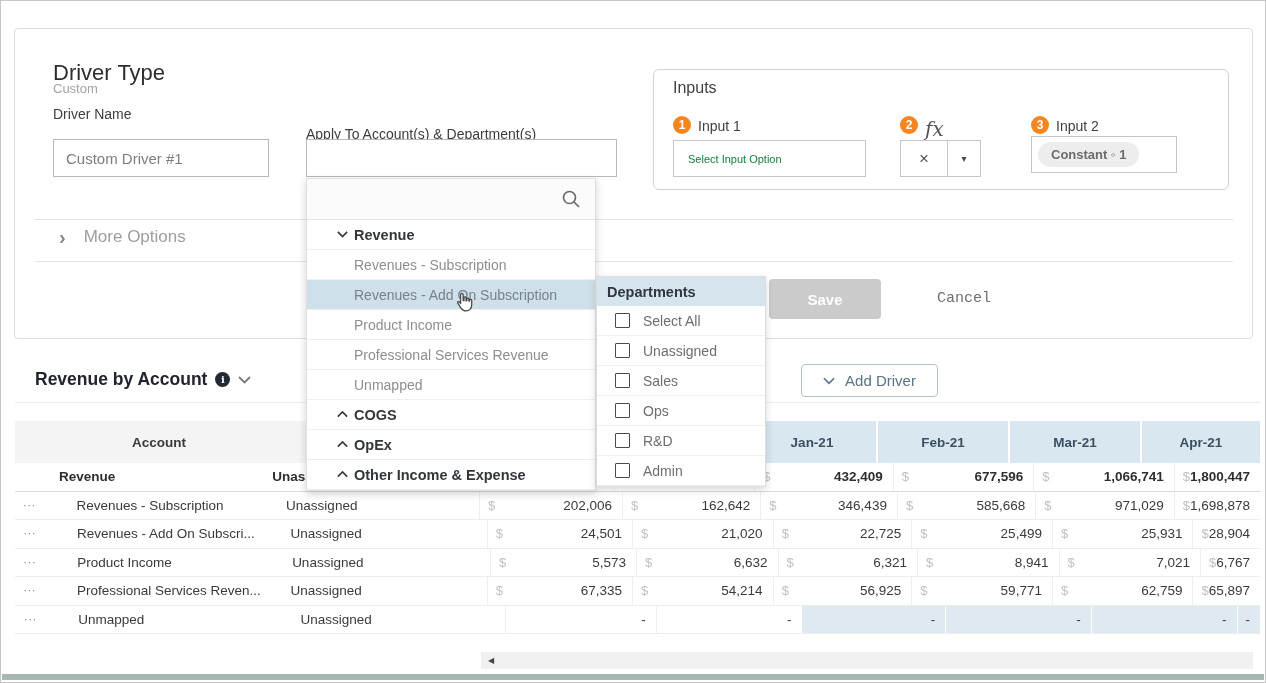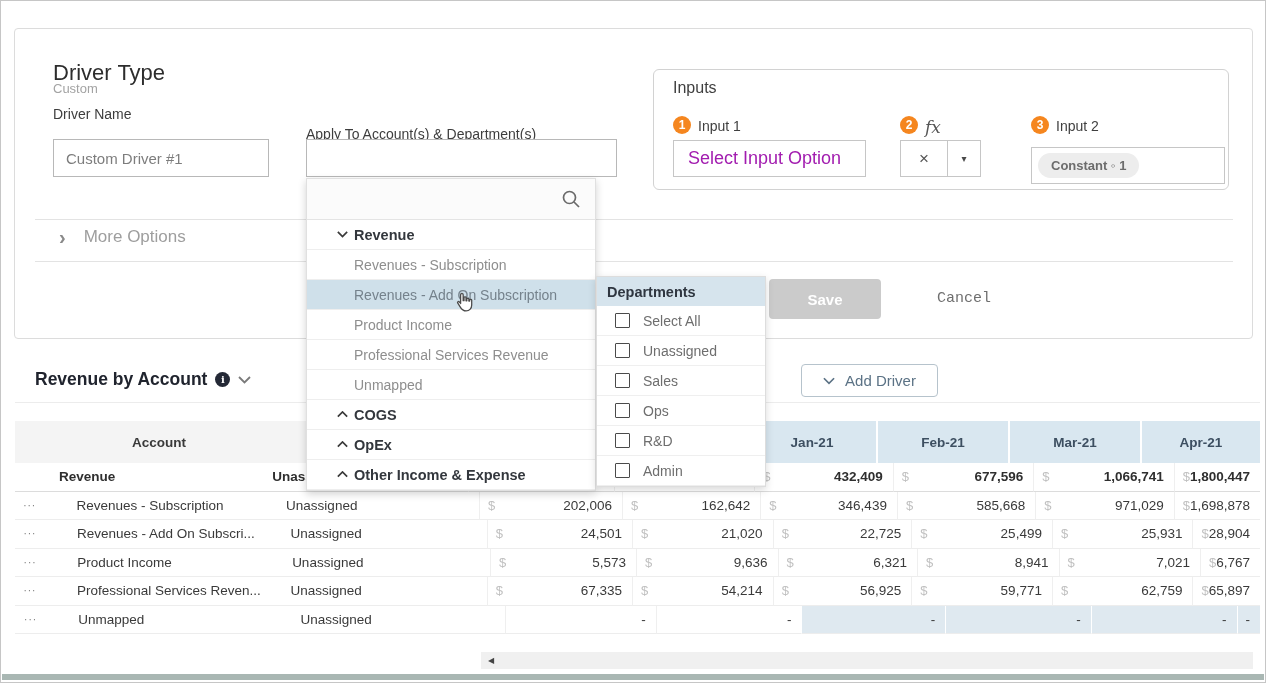--- a/index.html
+++ b/index.html
@@ -13,23 +13,23 @@
   .page-subtitle{left:52px;top:80px;font-size:13px;color:#a3a3a3;}
   .field-label{font-size:14px;color:#3d3d3d;}
   .text-input{border:1px solid #b8b8b8;background:#fff;display:flex;align-items:center;padding-left:12px;font-size:15px;color:#7d7d7d;}
 
   
   .inputs-card{left:652px;top:68px;width:576px;height:121px;border:1px solid #d2d2d2;border-radius:6px;background:#fff;}
   .inputs-title{left:672px;top:78px;font-size:16px;color:#3f3f3f;}
   .badge{width:18px;height:18px;border-radius:50%;background:#f5861f;color:#fff;font-size:12px;font-weight:700;
          display:flex;align-items:center;justify-content:center;}
   .in-label{font-size:14px;color:#3f3f3f;}
-  .fx-label{font-size:17px;color:#555;font-style:italic;font-family:"DejaVu Serif",serif;}
+  .fx-label{font-size:20px;color:#555;font-style:italic;font-family:"DejaVu Serif",serif;}
   .sel-box{border:1px solid #c6c6c6;background:#fff;display:flex;align-items:center;}
-  .placeholder{font-size:18px;color:#a21caf;padding-left:14px;}
+  .placeholder{font-size:11px;color:#15803d;padding-left:14px;}
   .fx-box{display:flex;align-items:stretch;}
   .fx-op{width:46px;display:flex;align-items:center;justify-content:center;font-size:17px;color:#555;border-right:1px solid #c6c6c6;}
   .fx-arrow{flex:1;display:flex;align-items:center;justify-content:center;font-size:10px;color:#4a4a4a;}
   .chip{margin-left:6px;background:#ededed;border-radius:14px;padding:5px 13px;font-size:13px;font-weight:600;color:#6c6c6c;}
 
   
   .divider{height:1px;background:#e3e3e3;left:34px;width:1198px;}
   .more-options{left:58px;top:226px;display:flex;align-items:center;gap:18px;font-size:17px;color:#9e9e9e;}
   .chev-r{font-size:20px;color:#8a8a8a;font-weight:700;line-height:1;}
   .save-btn{left:768px;top:278px;width:112px;height:40px;background:#cbcbcb;border:none;border-radius:4px;
@@ -120,21 +120,21 @@
 
   <div class="abs badge" style="left:899px;top:115px;">2</div>
   <div class="abs fx-label" style="left:924px;top:116px;">fx</div>
   <div class="abs sel-box fx-box" style="left:899px;top:139px;width:81px;height:37px;">
     <span class="fx-op">×</span>
     <span class="fx-arrow">▾</span>
   </div>
 
   <div class="abs badge" style="left:1030px;top:115px;">3</div>
   <div class="abs in-label" style="left:1055px;top:117px;">Input 2</div>
-  <div class="abs sel-box" style="left:1030px;top:146px;width:194px;height:37px;">
+  <div class="abs sel-box" style="left:1030px;top:135px;width:146px;height:37px;">
     <span class="chip">Constant ◦ 1</span>
   </div>
 
   <div class="abs divider" style="top:218px;"></div>
   <div class="abs more-options">
     <span class="chev-r">›</span>
     <span>More Options</span>
   </div>
   <div class="abs divider" style="top:260px;"></div>
 
@@ -261,21 +261,21 @@
   <div class="abs trow" style="top:547.5px;">
     <div class="td c0 dots">···</div>
     <div class="td c1 acct">Product Income</div>
     <div class="td c2 dept">Unassigned</div>
     <div class="td c3 val">
         <span class="cur">$</span>
         <span class="num">5,573</span>
       </div>
     <div class="td c4 val">
         <span class="cur">$</span>
-        <span class="num">9,636</span>
+        <span class="num">6,632</span>
       </div>
     <div class="td c5 val">
         <span class="cur">$</span>
         <span class="num">6,321</span>
       </div>
     <div class="td c6 val">
         <span class="cur">$</span>
         <span class="num">8,941</span>
       </div>
     <div class="td c7 val">

